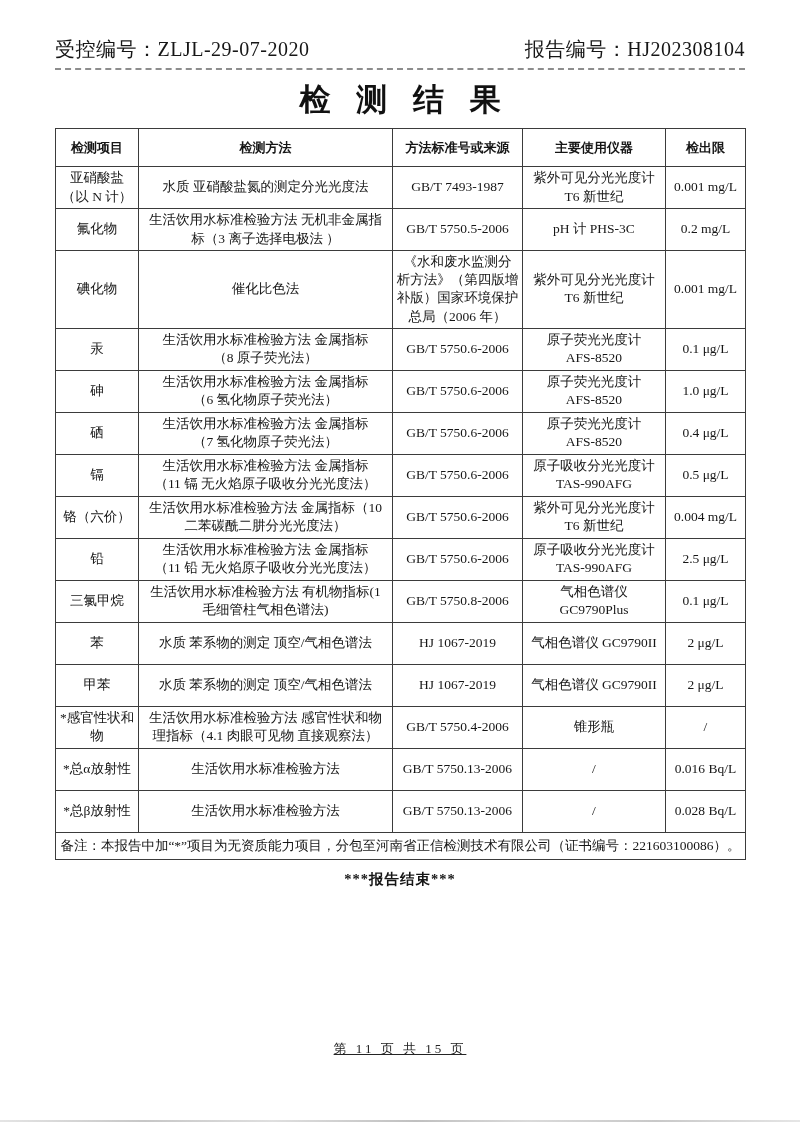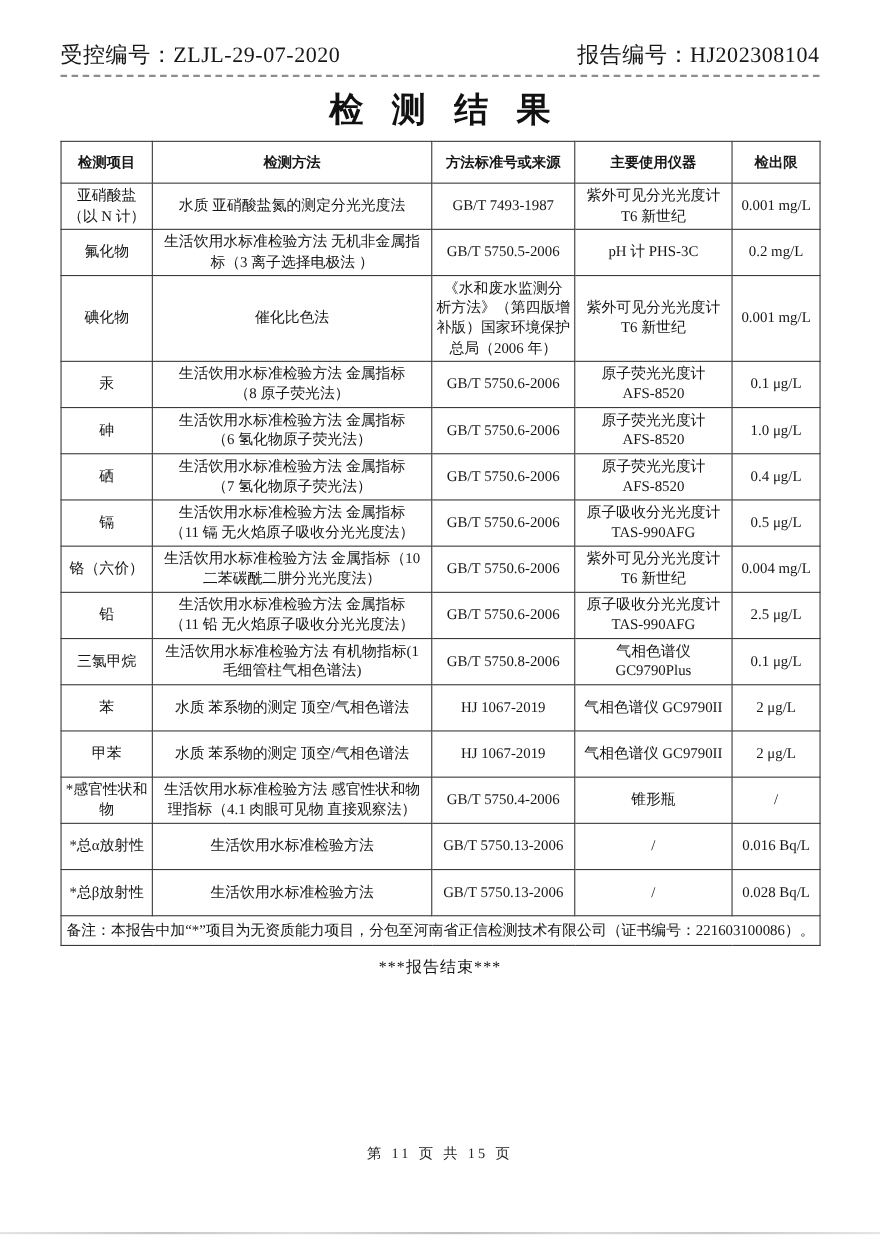--- a/index.html
+++ b/index.html
@@ -52,29 +52,29 @@
   table.results tbody tr { height: 42px; }
   td.c-item { font-size: 14px; }
   table.results tfoot tr { height: 27px; }
   td.remark {
     text-align: left; font-size: 13px;
     white-space: normal; padding: 4px 5px;
   }
 
   .end {
     text-align: center;
-    font-size: 14.5px; font-weight: 400;
+    font-size: 14.5px; font-weight: 700;
     letter-spacing: 1px;
     margin-top: 10px;
   }
 
   .pageno {
     position: absolute; left: 0; right: 0; top: 1040px;
     text-align: center;
-    font-size: 13px; letter-spacing: 3px; color: #242424;
+    font-size: 13px; letter-spacing: 3px; color: #242424; text-decoration: underline;
   }
 
   .scanline {
     position: absolute; left: 0; right: 0; top: 1120px; height: 2px;
     background: linear-gradient(90deg,
       #d6d6d6 0%, #a8a8a8 18%, #cdcdcd 34%, #9e9e9e 52%,
       #c6c6c6 66%, #ababab 82%, #d8d8d8 100%);
     opacity: 0.65;
   }
 </style>

